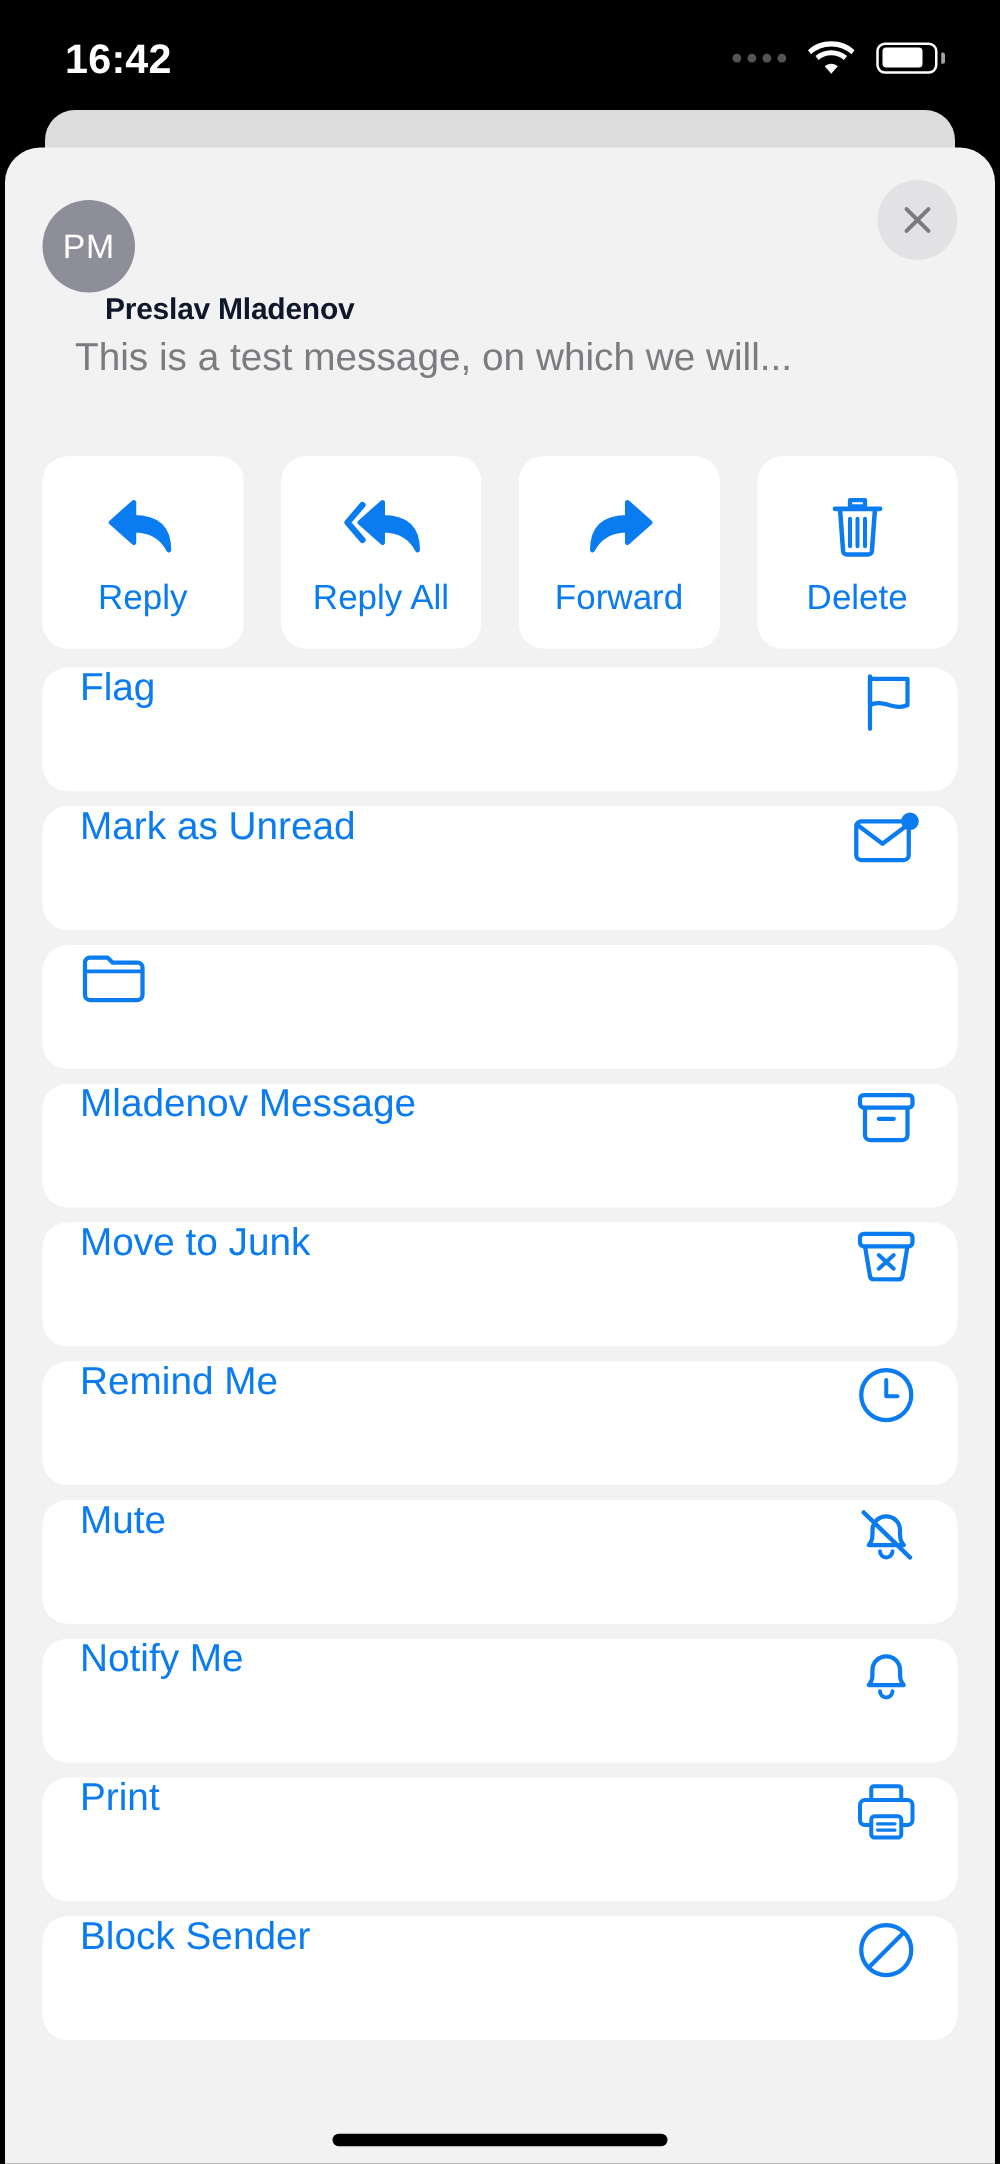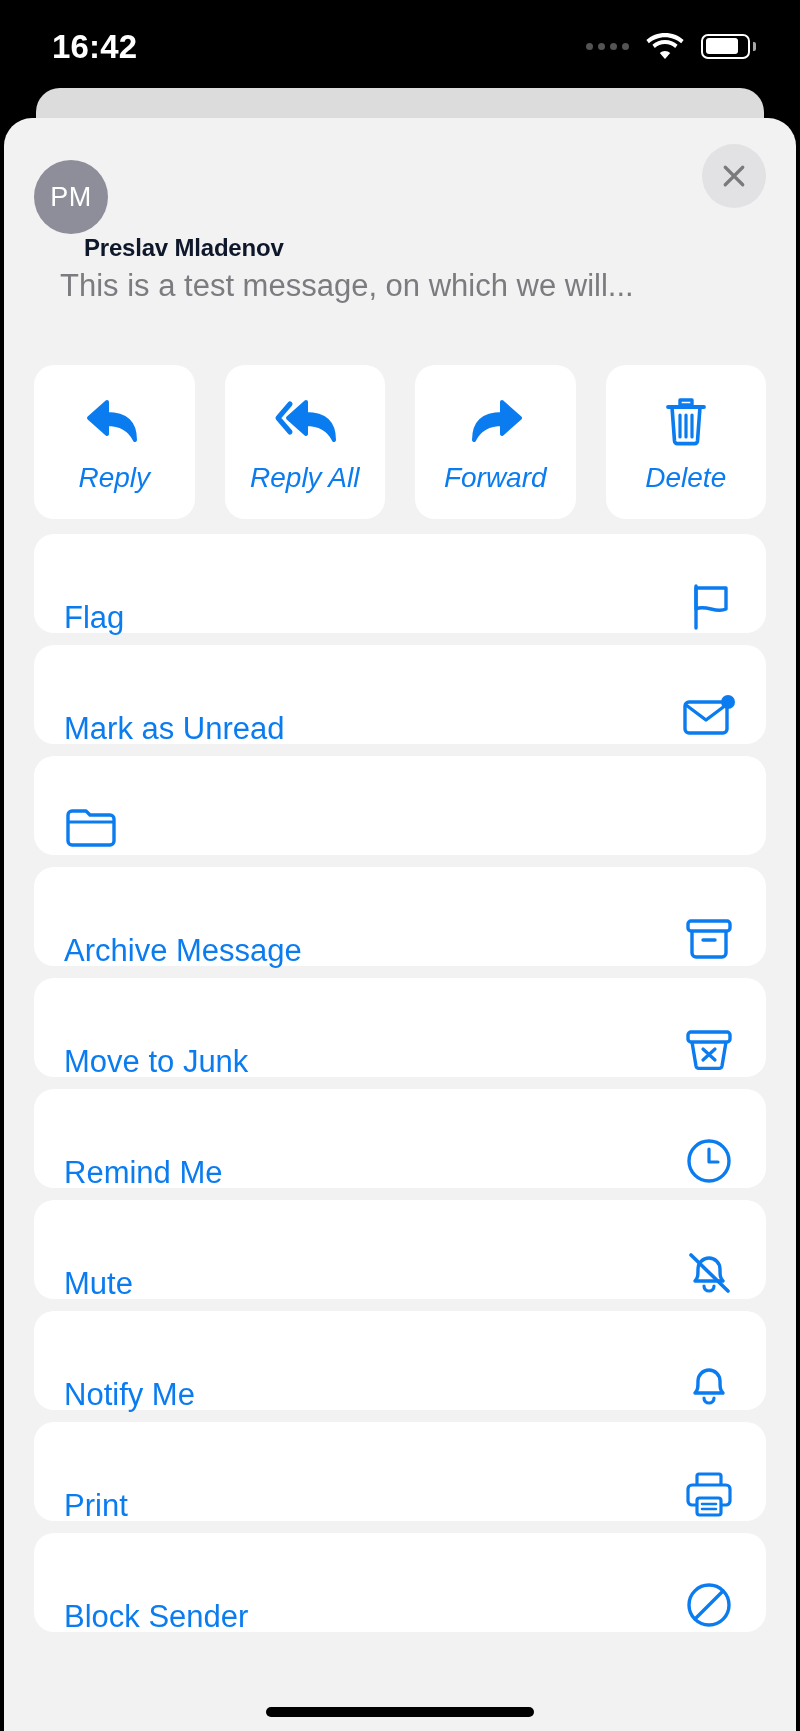--- a/index.html
+++ b/index.html
@@ -149,21 +149,20 @@
     cursor:pointer;
     flex:0 0 auto;
   }
 
   
   .quick-actions{
     display:grid;
     grid-template-columns:repeat(4,1fr);
     gap:30px;
     margin-top:58px;
-    font-style:italic;
   }
   .qa-card{
     background:#fff;
     border-radius:20px;
     height:154px;
     display:flex;
     flex-direction:column;
     align-items:center;
     justify-content:center;
     gap:14px;
@@ -186,21 +185,21 @@
     margin-top:15px;
     display:flex;
     flex-direction:column;
     gap:12px;
   }
   .menu-row{
     background:#fff;
     border-radius:20px;
     height:99px;
     display:flex;
-    align-items:flex-end;
+    align-items:flex-start;
     justify-content:space-between;
     padding:0 30px;
     cursor:pointer;
   }
   .menu-label{
     font-size:31px;
     color:#0a7cf0;
     line-height:1;
   }
   .menu-icon{
@@ -344,21 +343,21 @@
     <div class="menu-row">
       <span class="menu-icon">
         <svg width="54" height="46" viewBox="0 0 54 46">
           <path d="M4 14 v22 a4 4 0 0 0 4 4 h38 a4 4 0 0 0 4 -4 V14 a4 4 0 0 0 -4 -4 H26 l-4 -4 H8 a4 4 0 0 0 -4 4 z" fill="none" stroke="#0a7cf0" stroke-width="3.4" stroke-linejoin="round"></path>
           <path d="M4 17 h46" fill="none" stroke="#0a7cf0" stroke-width="3"></path>
         </svg>
       </span>
     </div>
 
     <div class="menu-row">
-      <span class="menu-label">Archive Message</span>
+      <span class="menu-label">Mladenov Message</span>
       <span class="menu-icon">
         <svg width="50" height="50" viewBox="0 0 50 50">
           <rect x="4" y="7" width="42" height="10" rx="3" fill="none" stroke="#0a7cf0" stroke-width="3.4"></rect>
           <path d="M8 17 v22 a4 4 0 0 0 4 4 h26 a4 4 0 0 0 4 -4 V17" fill="none" stroke="#0a7cf0" stroke-width="3.4" stroke-linejoin="round"></path>
           <path d="M19 26 h12" stroke="#0a7cf0" stroke-width="3.4" stroke-linecap="round"></path>
         </svg>
       </span>
     </div>
 
     <div class="menu-row">

